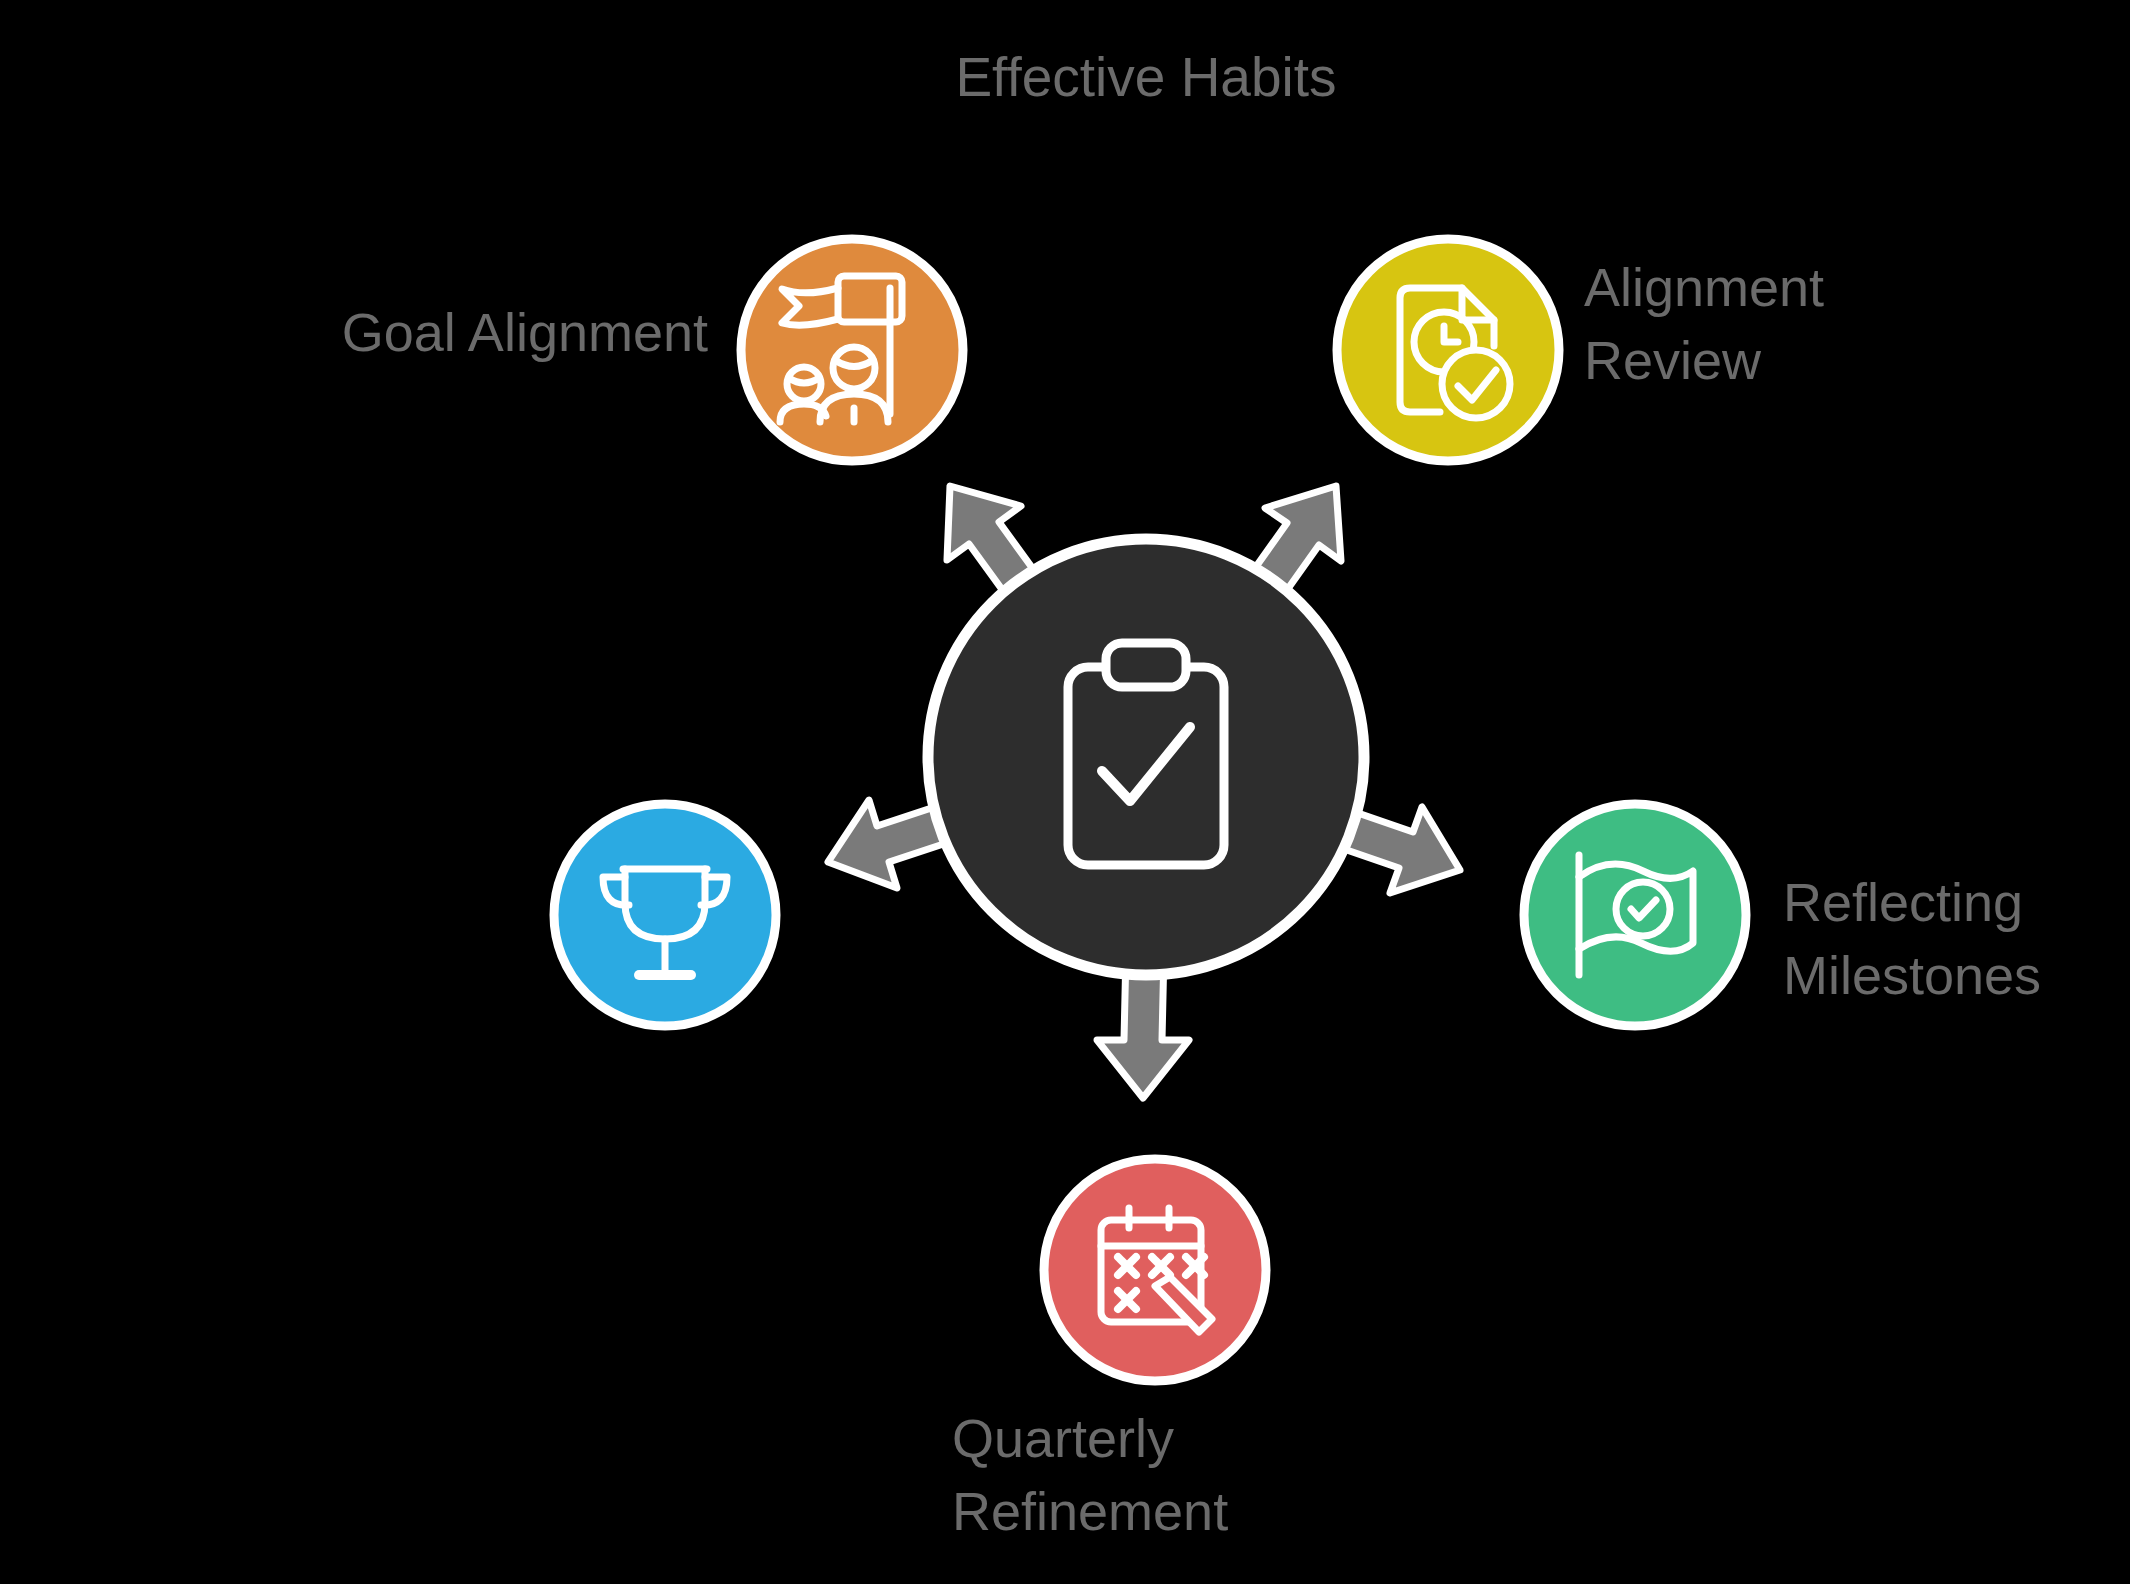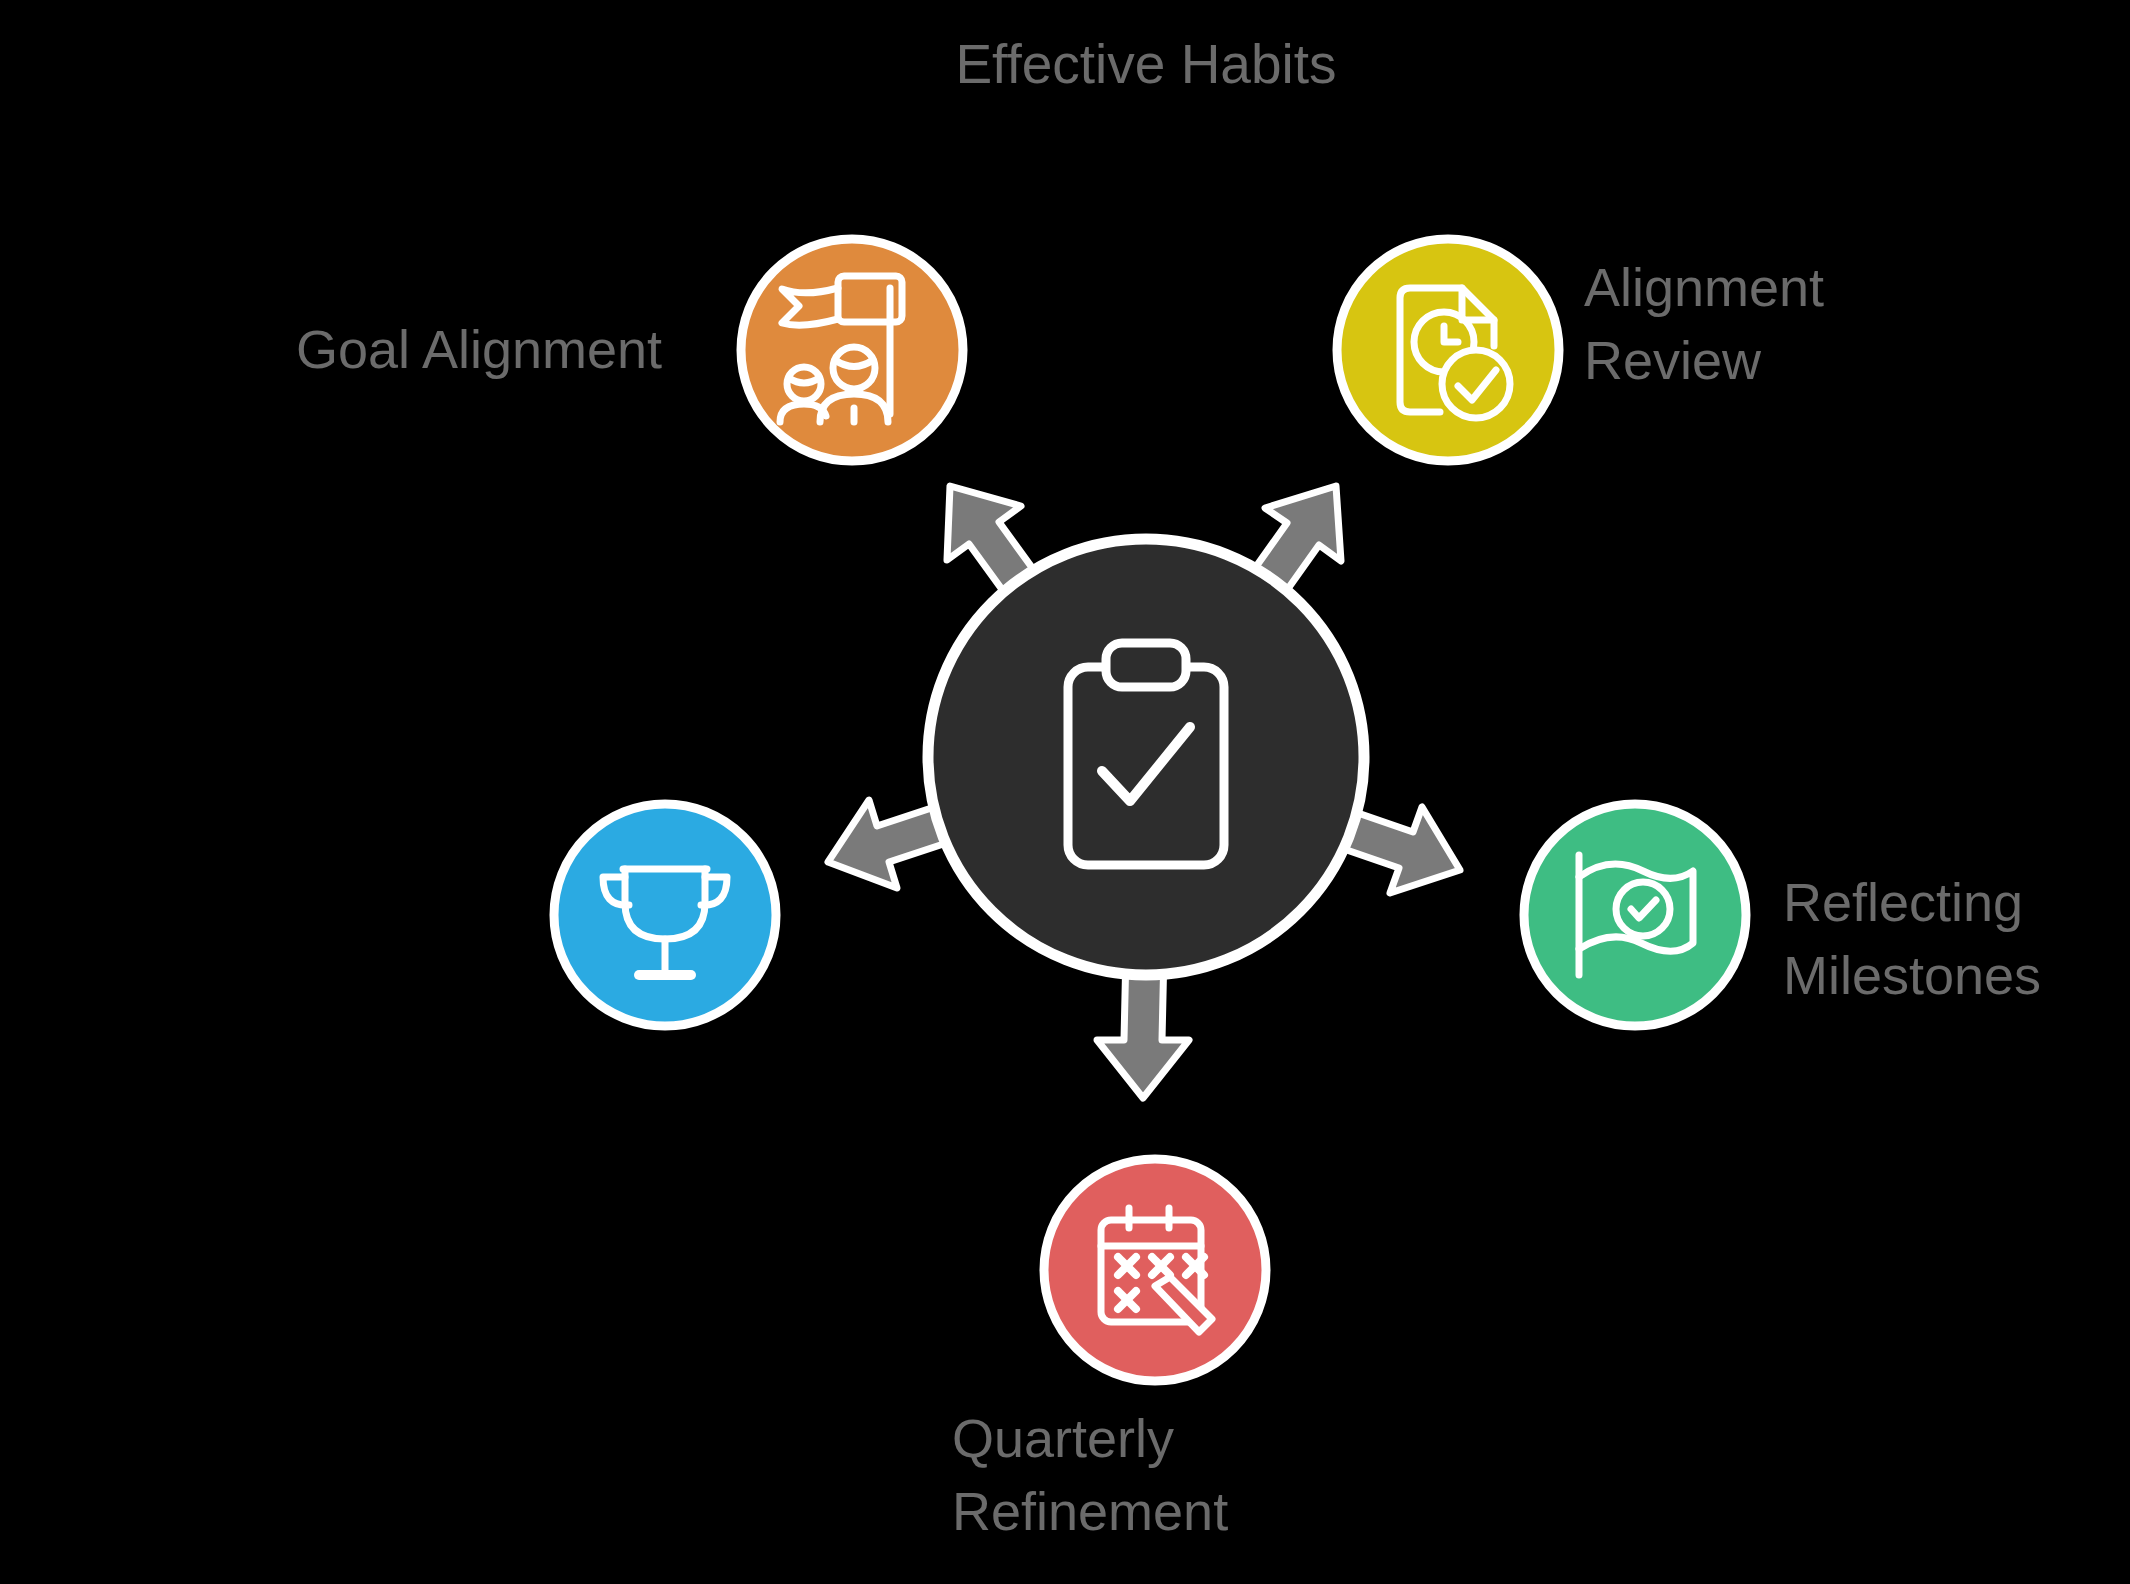--- a/index.html
+++ b/index.html
@@ -23,21 +23,21 @@
     line-height: 73px;
     white-space: pre-line;
   }
   .title {
     position: absolute;
     color: #6B6B6B;
     font-size: 55px;
     font-weight: 500;
     text-align: center;
   }
-  .align-right { text-align: center; margin-top: 17px; }
+  .align-right { text-align: right; }
   .align-center { text-align: left; }
 </style>
 </head>
 <body>
 
 <div class="stage">
 
   <svg width="2130" height="1584" viewBox="0 0 2130 1584">
 
     <g stroke="#FFFFFF" stroke-width="7" stroke-linejoin="round">
@@ -122,21 +122,21 @@
           <path d="M31,-13 L49,5"></path>
             <path d="M49,-13 L31,5"></path>
           <path d="M-37,21 L-19,39"></path>
             <path d="M-19,21 L-37,39"></path>
         </g>
         <path d="M0,16 L15,7 L57,49 L44,62 Z" fill="#E05F5E"></path>
       </g>
     </g>
   </svg>
 
-  <div class="title" style="left:846px; top:32px; width:600px;">Effective Habits</div>
+  <div class="title" style="left:846px; top:45px; width:600px;">Effective Habits</div>
 
   <div class="label align-right" style="left:250px; top:296px; width:458px;">Goal Alignment</div>
 
   <div class="label" style="left:1584px; top:251px; width:420px;">Alignment
 Review</div>
 
 
   <div class="label" style="left:1783px; top:866px; width:340px;">Reflecting
 Milestones</div>
 

